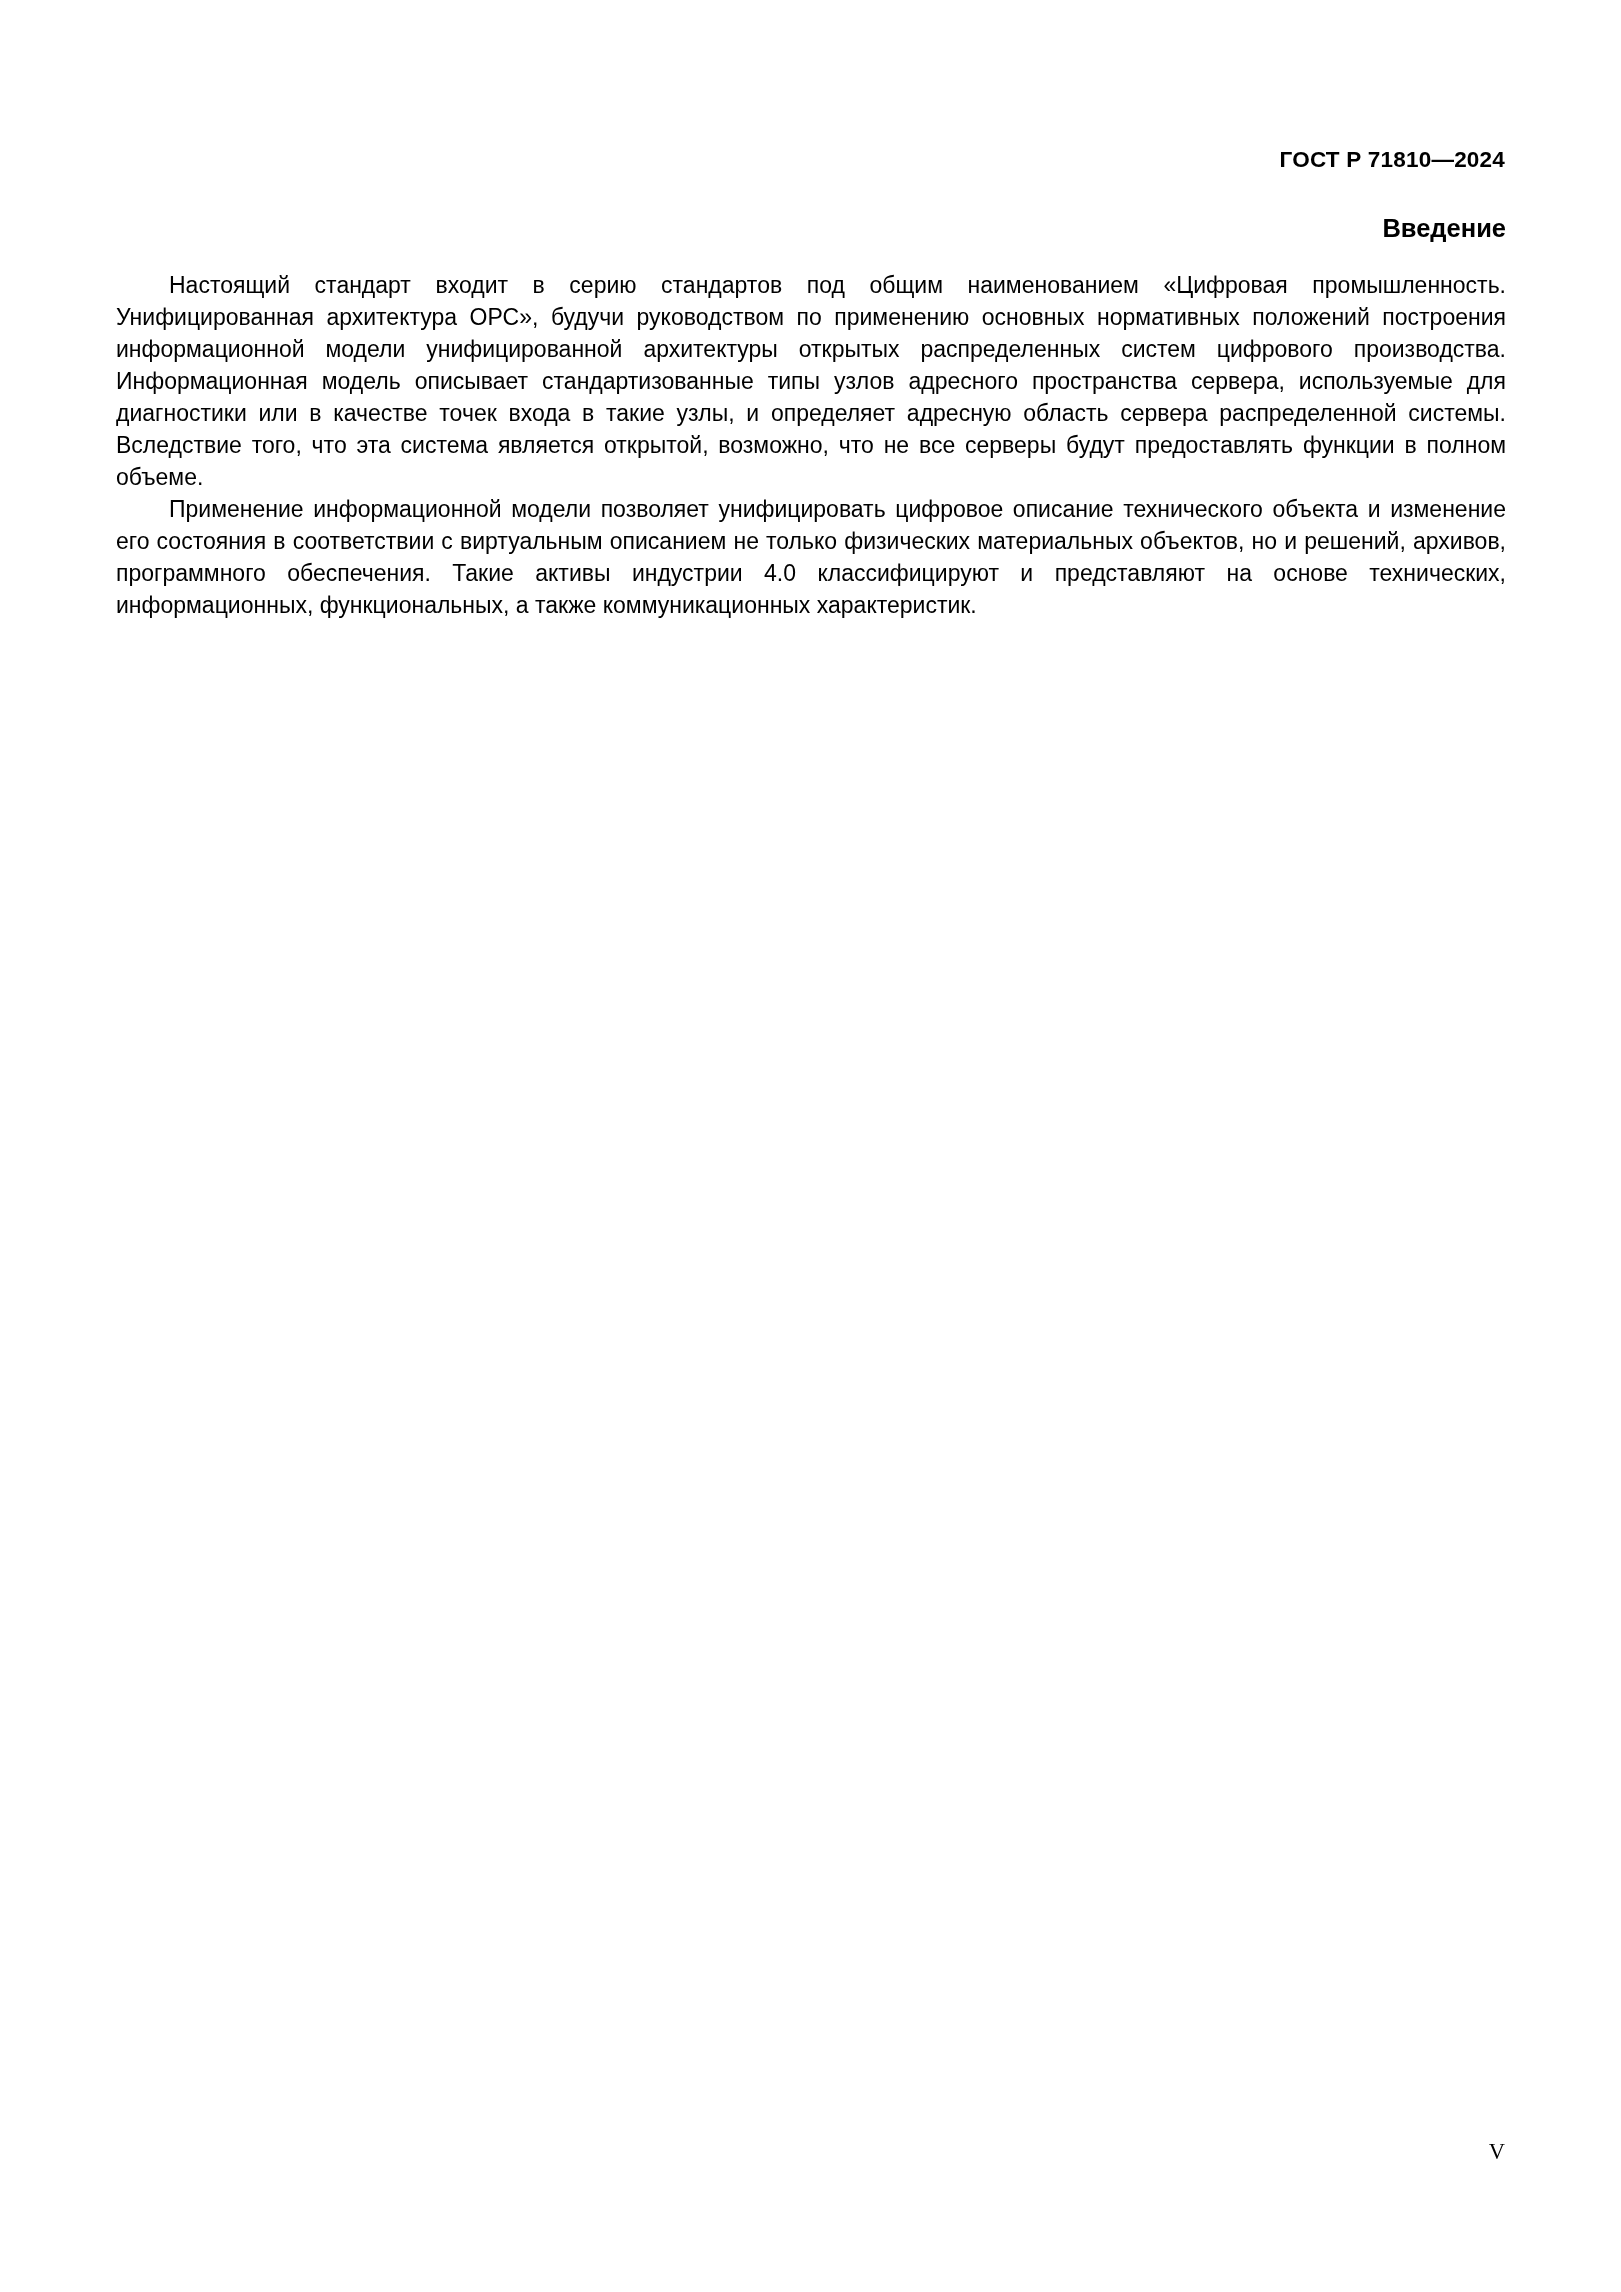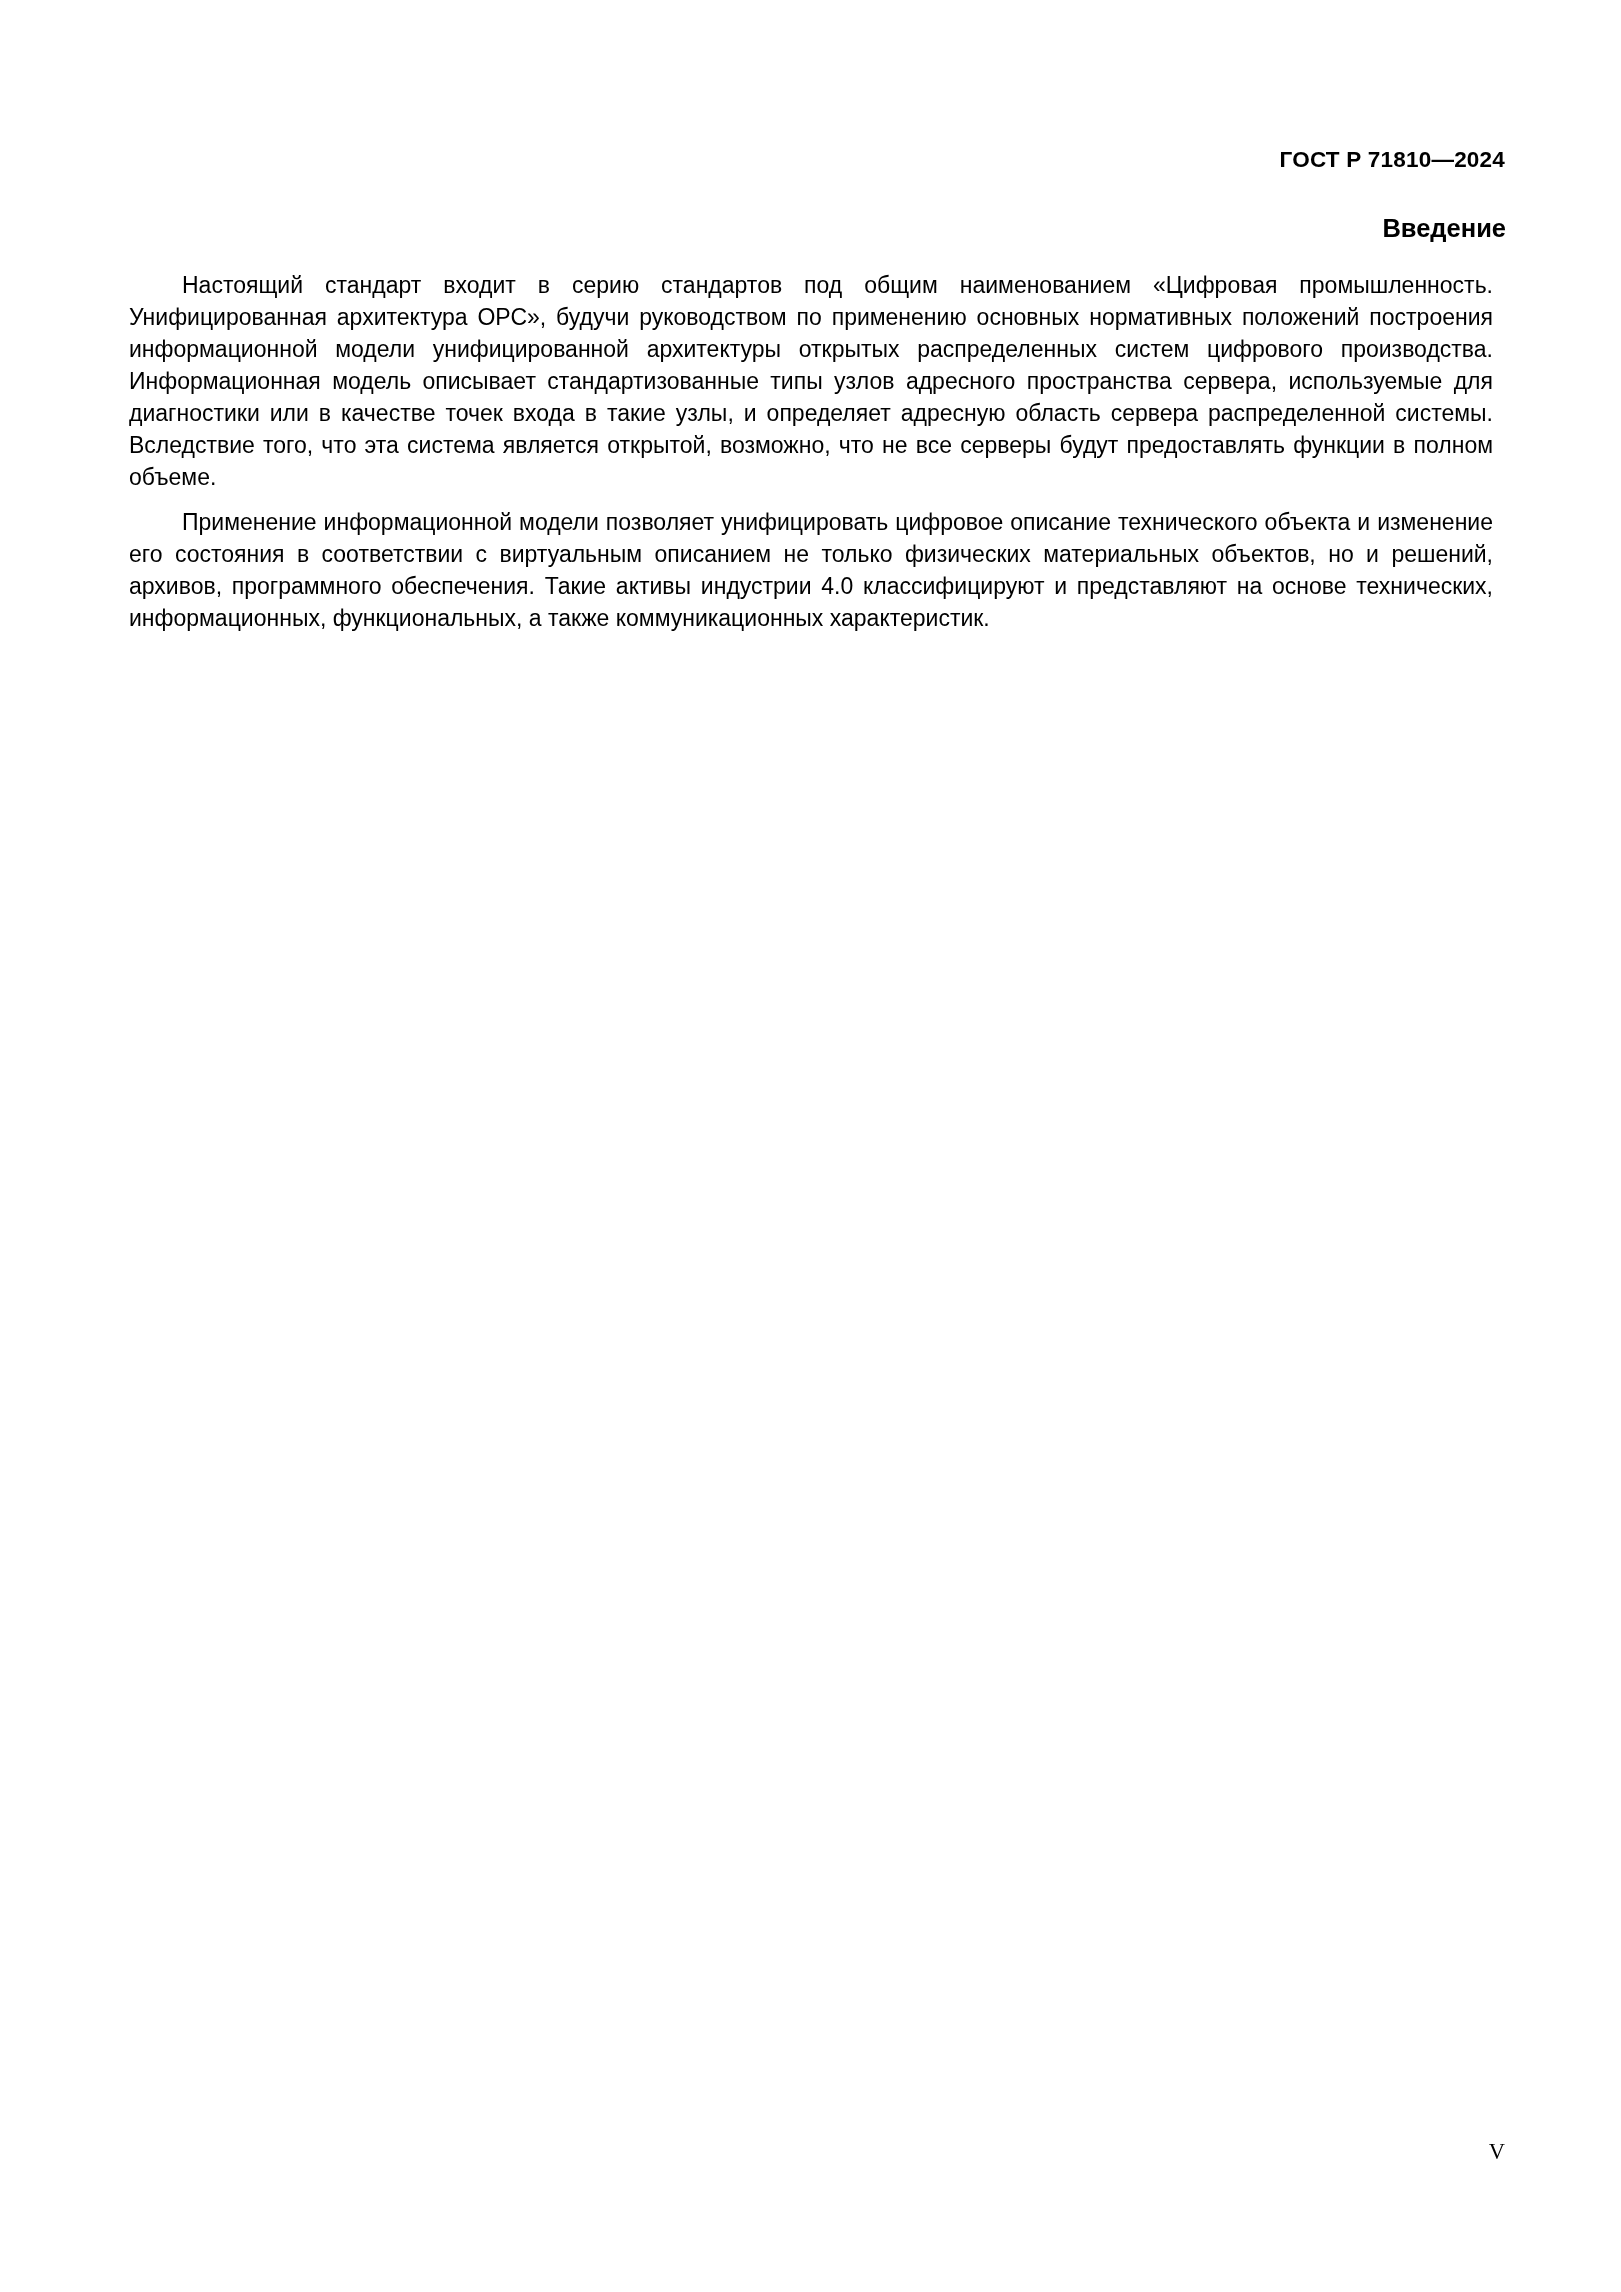--- a/index.html
+++ b/index.html
@@ -37,21 +37,21 @@
     text-align: right;
     font-size: 25.5px;
     font-weight: bold;
     margin: 0 0 25.5px 0;
   }
   .para {
     font-size: 23px;
     line-height: 32px;
     text-align: justify;
     text-justify: inter-word;
-    margin: 13px;
+    margin: 0;
     text-indent: 53px;
     hyphens: manual;
   }
   .para + .para {
     margin-top: 0px;
   }
   .page-number {
     position: absolute;
     right: 116px;
     bottom: 128px;

